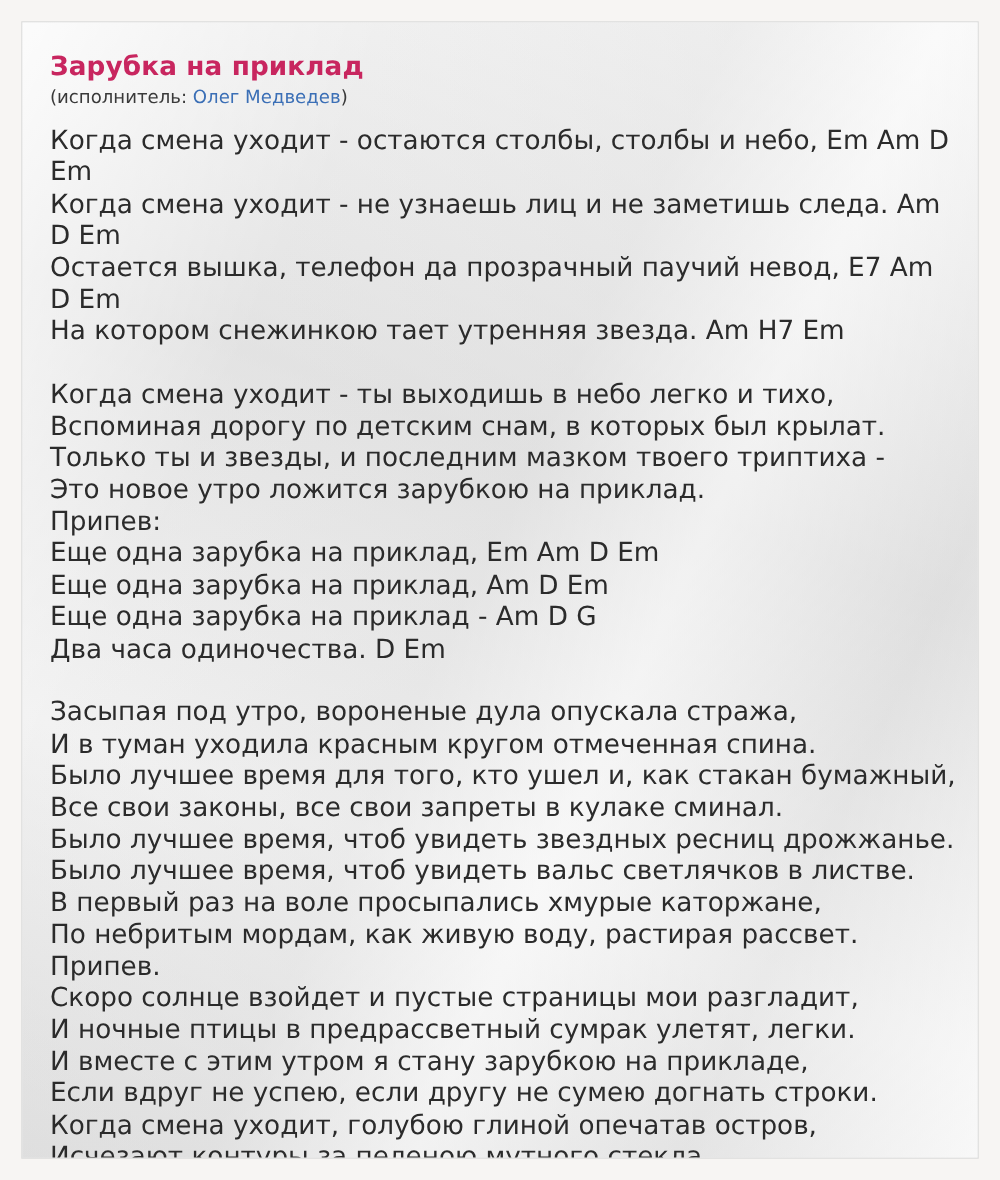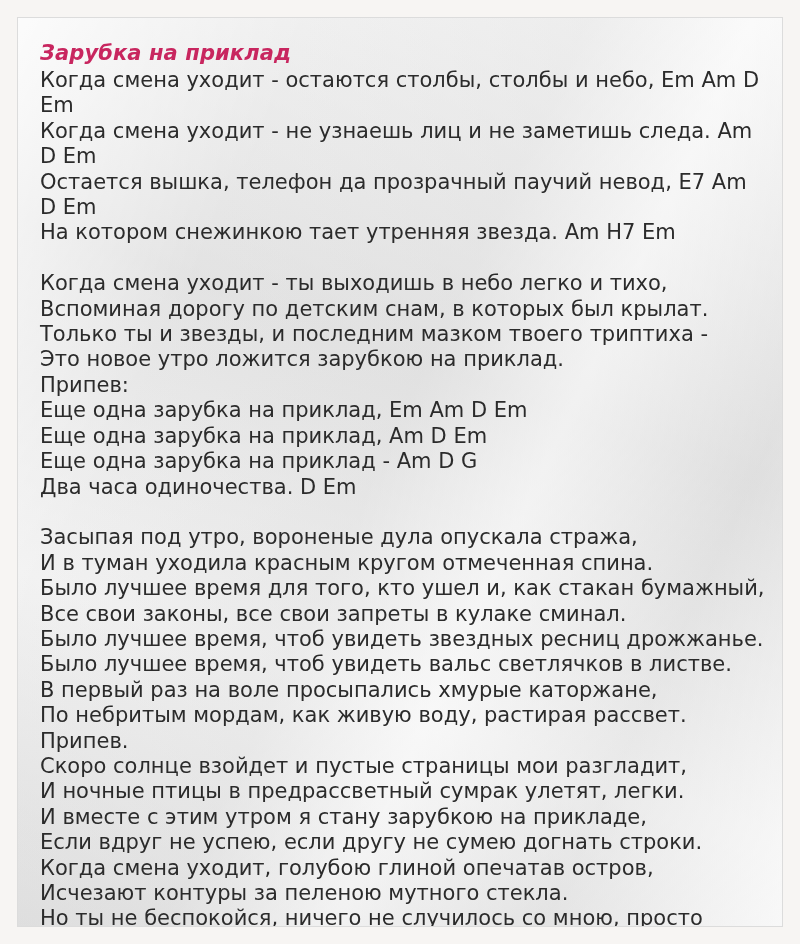--- a/index.html
+++ b/index.html
@@ -33,21 +33,20 @@
     top: 22px;
     right: 16px;
   }
   .title {
     color: #c8265f;
     font-size: 21px;
     font-weight: bold;
     line-height: 26px;
     margin: 0 0 2px 0;
     letter-spacing: 0.1px;
-    font-style: italic;
   }
   .byline {
     font-size: 14.5px;
     color: #3a3a3a;
     line-height: 20px;
     margin-bottom: 12px;
   }
   .byline a {
     color: #3b6fb6;
     text-decoration: none;
@@ -59,20 +58,21 @@
     white-space: pre-wrap;
     word-wrap: break-word;
   }
 </style>
 </head>
 <body>
 
 <div class="page">
   <div class="inner">
     <h1 class="title">Зарубка на приклад</h1>
+    <div class="byline"><span>(исполнитель: </span><a href="#">Олег Медведев</a><span>)</span></div>
     <div class="lyrics">Когда смена уходит - остаются столбы, столбы и небо, Em Am D Em
 Когда смена уходит - не узнаешь лиц и не заметишь следа. Am D Em
 Остается вышка, телефон да прозрачный паучий невод, E7 Am D Em
 На котором снежинкою тает утренняя звезда. Am H7 Em
 
 Когда смена уходит - ты выходишь в небо легко и тихо,
 Вспоминая дорогу по детским снам, в которых был крылат.
 Только ты и звезды, и последним мазком твоего триптиха -
 Это новое утро ложится зарубкою на приклад.
 Припев:

